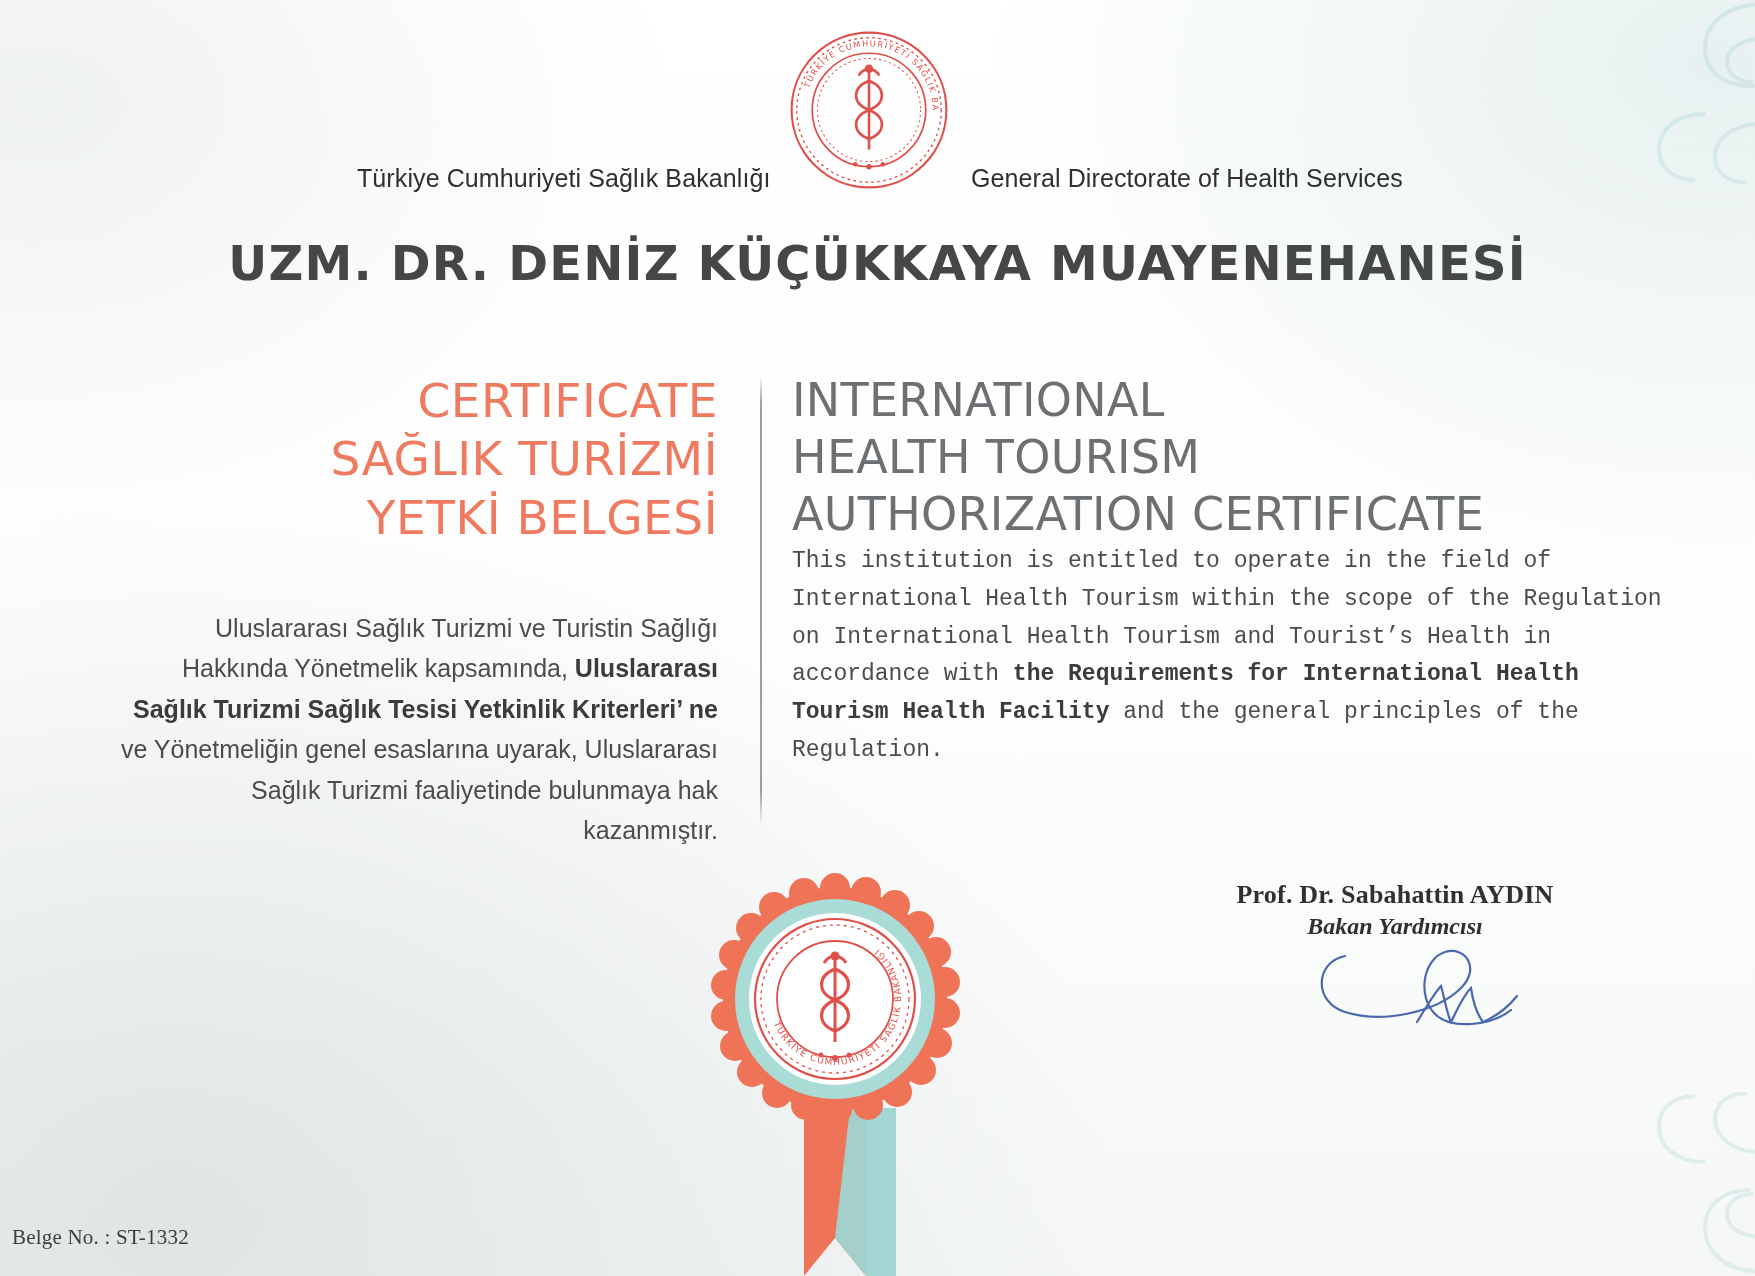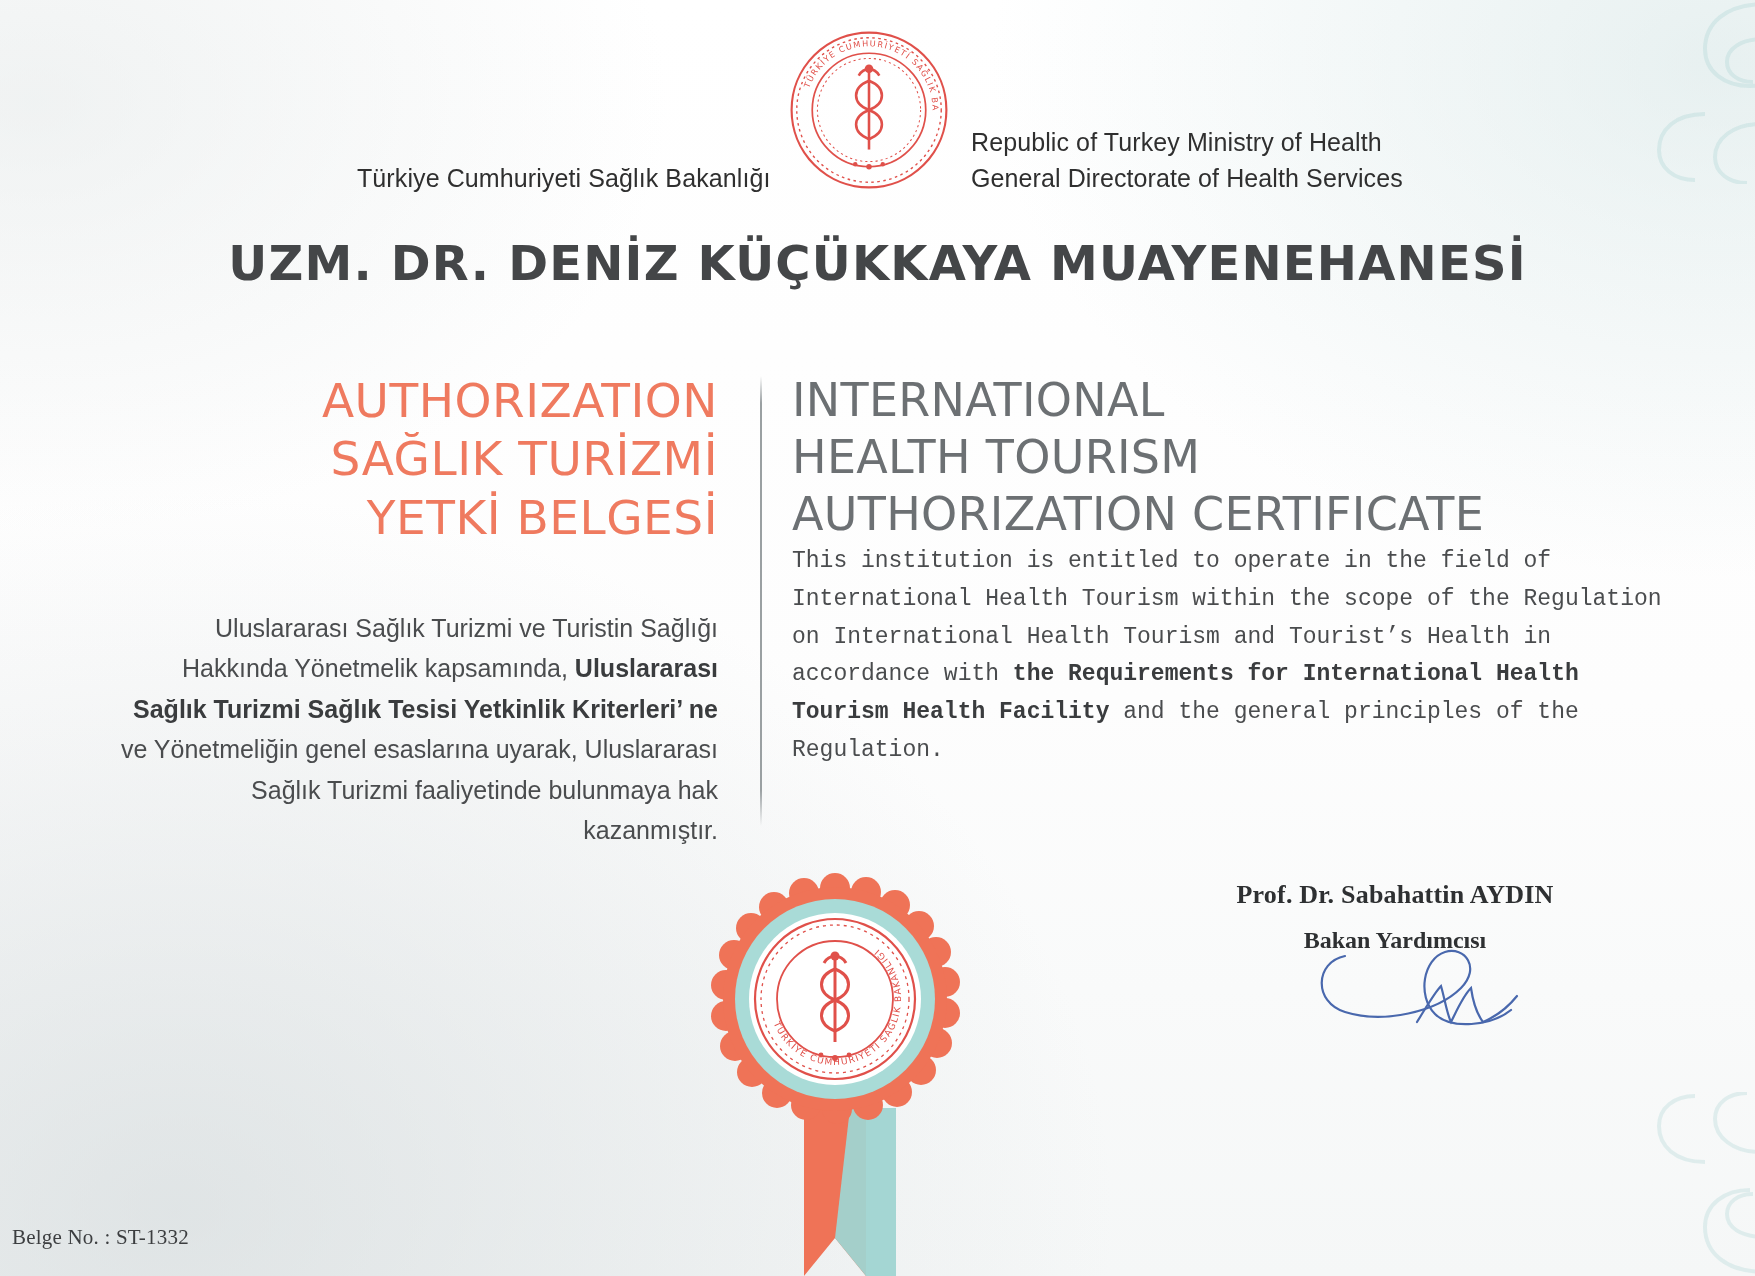--- a/index.html
+++ b/index.html
@@ -154,21 +154,22 @@
     font-size: 26px;
     font-weight: bold;
     color: #2e3032;
     letter-spacing: .2px;
   }
   .sig-title {
     font-family: "Liberation Serif", serif;
     font-size: 24px;
     font-weight: bold;
     color: #2e3032;
-    margin-top: 17px;
+    margin-top: 3px;
+    font-style: italic;
   }
   .sig-mark {
     position: absolute;
     right: 40px;
     top: 46px;
     width: 260px;
     height: 120px;
     opacity: .85;
   }
   .sig-mark svg { width: 100%; height: 100%; }
@@ -250,32 +251,31 @@
 
         <g fill="#e0504a">
           <circle cx="100" cy="166" r="3.2"></circle>
           <circle cx="84" cy="163" r="2.6"></circle>
           <circle cx="116" cy="163" r="2.6"></circle>
         </g>
       </svg>
     </div>
 
     <div class="header-text en">
-      <div>Republic of Turkey Ministry of Health</div>
       <div>General Directorate of Health Services</div>
     </div>
   </div>
 
   <div class="institution">UZM. DR. DENİZ KÜÇÜKKAYA MUAYENEHANESİ</div>
 
   <div class="body-cols">
 
     <div class="col-left">
       <div class="title-tr">
-        <div>AUTHORIZATION</div>
+        <div>CERTIFICATE</div>
         <div>SAĞLIK TURİZMİ</div>
         <div>YETKİ BELGESİ</div>
       </div>
       <div class="para-tr">
         <span>Uluslararası Sağlık Turizmi ve Turistin Sağlığı Hakkında Yönetmelik kapsamında, </span><b>Uluslararası Sağlık Turizmi Sağlık Tesisi Yetkinlik Kriterleri’ ne</b><span> ve Yönetmeliğin genel esaslarına uyarak, Uluslararası Sağlık Turizmi faaliyetinde bulunmaya hak kazanmıştır.</span>
       </div>
     </div>
 
     <div class="divider"></div>
 

